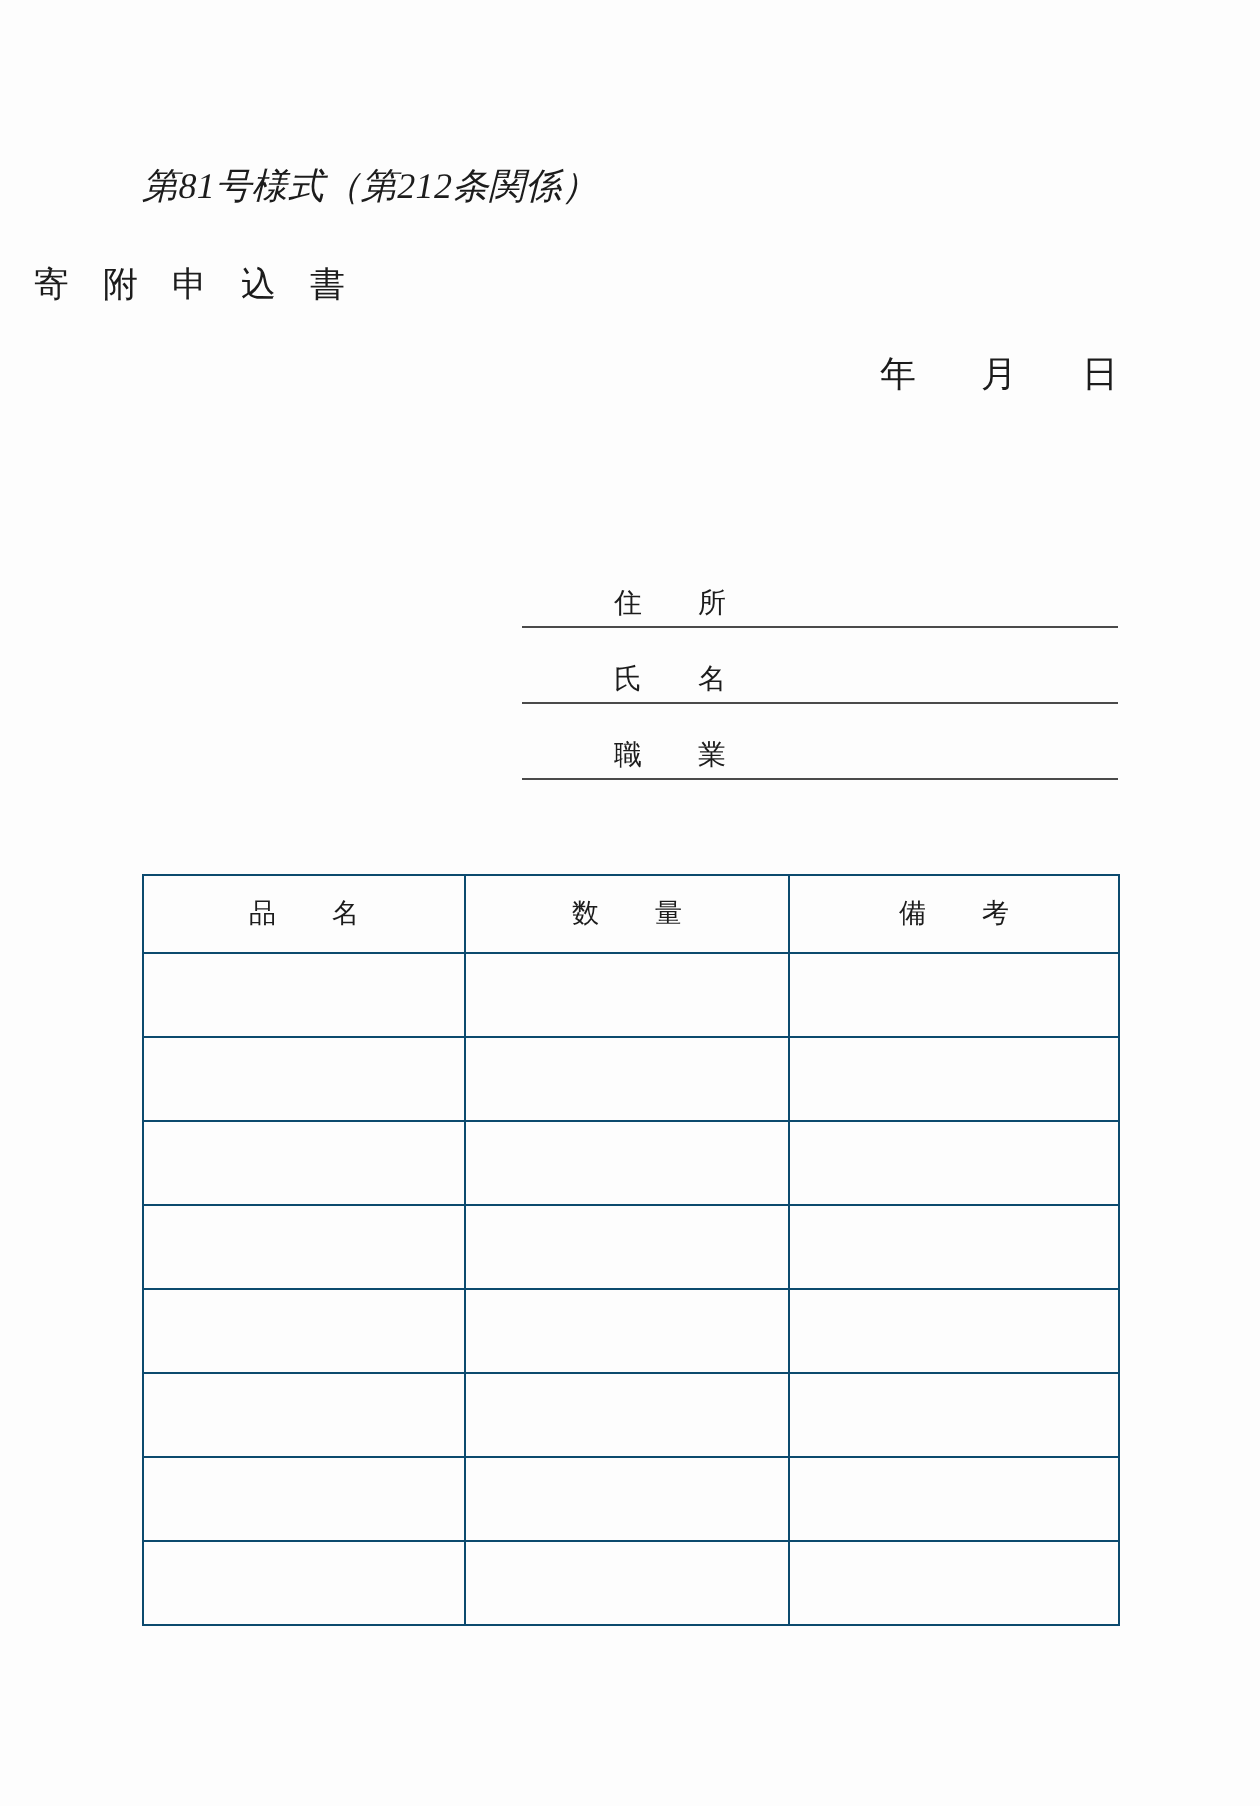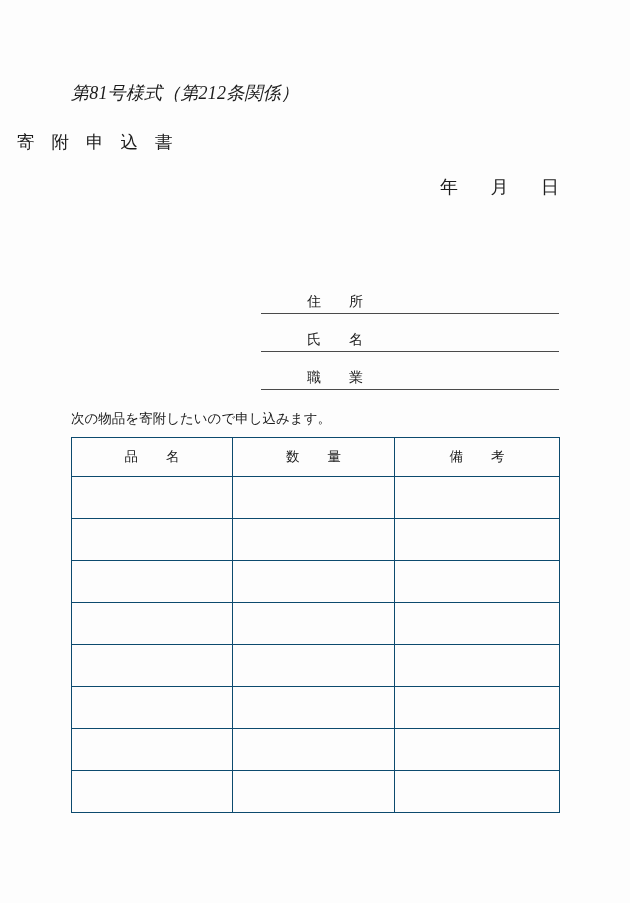--- a/index.html
+++ b/index.html
@@ -192,21 +192,20 @@
       <span class="field-value"></span>
     </div>
 
     <div class="field-row">
       <span class="field-label">職　業</span>
       <span class="field-value"></span>
     </div>
 
   </div>
 
-  <div class="lead-sentence">次の物品を寄附したいので申し込みます。</div>
 
   <table class="goods-table">
     <colgroup>
       <col class="c-name">
       <col class="c-qty">
       <col class="c-remark">
     </colgroup>
     <thead>
       <tr>
         <th>品名</th>

